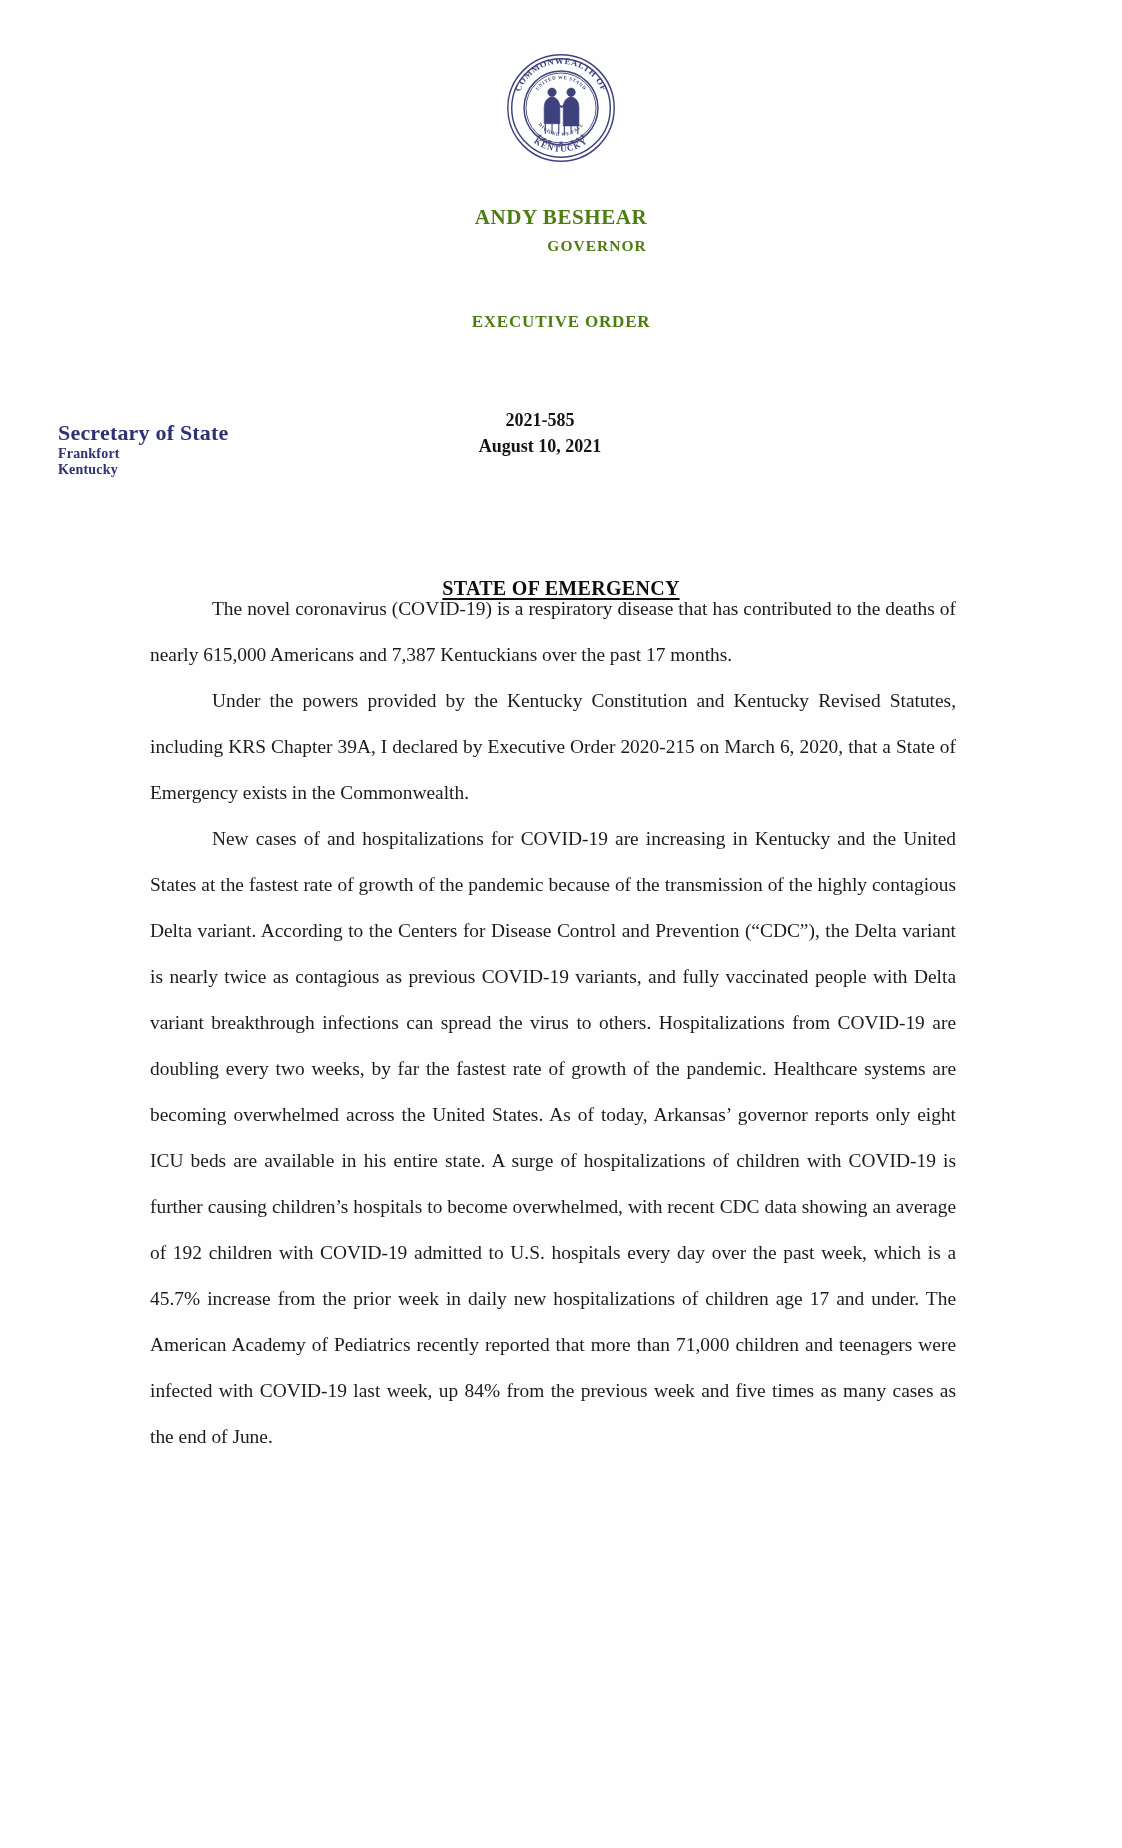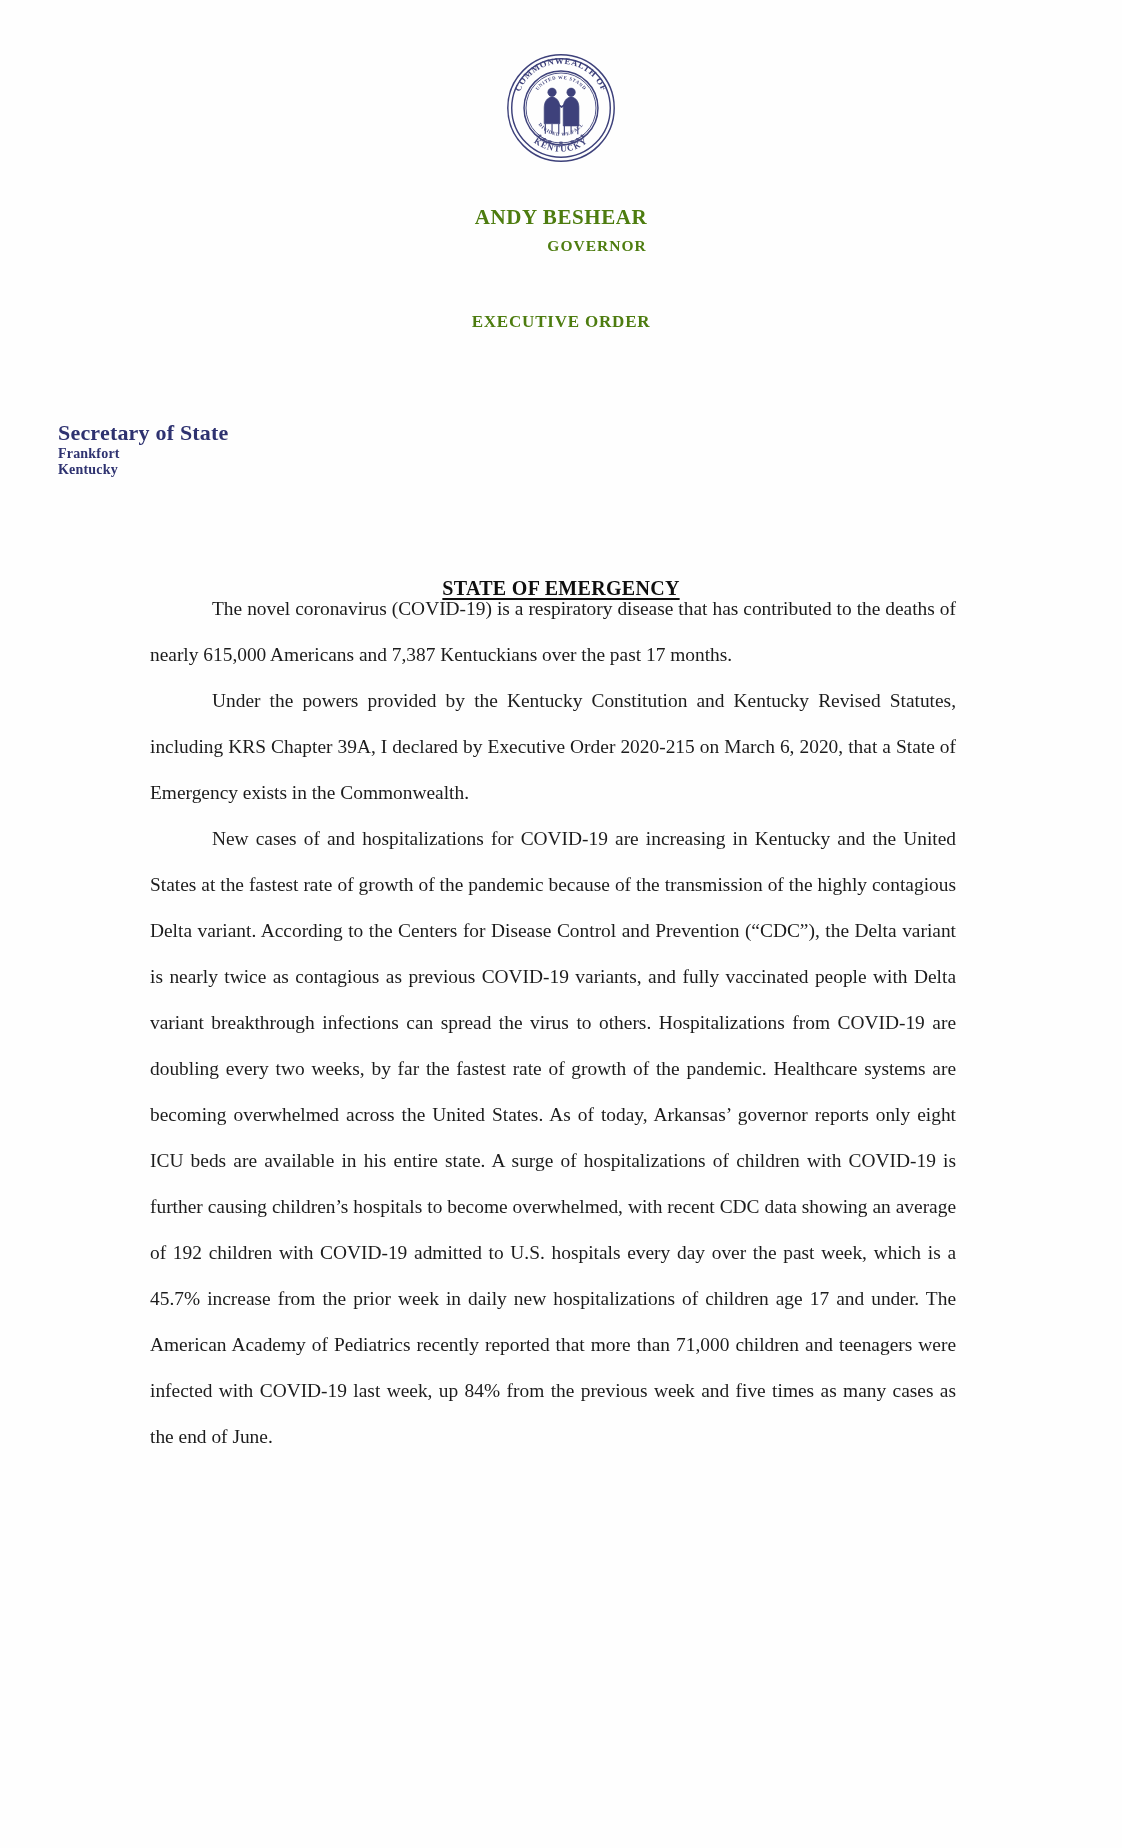--- a/index.html
+++ b/index.html
@@ -198,20 +198,24 @@
   <div class="hdr hdr-name">ANDY BESHEAR</div>
   <div class="hdr hdr-role">GOVERNOR</div>
   <div class="hdr hdr-eo">EXECUTIVE ORDER</div>
 
   <div class="stamp">
     <div class="stamp-title">Secretary of State</div>
     <div class="stamp-line">Frankfort</div>
     <div class="stamp-line">Kentucky</div>
   </div>
 
+  <div class="ordermeta">
+    <div>2021-585</div>
+    <div>August 10, 2021</div>
+  </div>
 
   <div class="section-heading">
     <span>STATE OF EMERGENCY</span>
   </div>
 
   <div class="body-text">
     <p>The novel coronavirus (COVID-19) is a respiratory disease that has contributed to the deaths of nearly 615,000 Americans and 7,387 Kentuckians over the past 17 months.</p>
     <p>Under the powers provided by the Kentucky Constitution and Kentucky Revised Statutes, including KRS Chapter 39A, I declared by Executive Order 2020-215 on March 6, 2020, that a State of Emergency exists in the Commonwealth.</p>
     <p>New cases of and hospitalizations for COVID-19 are increasing in Kentucky and the United States at the fastest rate of growth of the pandemic because of the transmission of the highly contagious Delta variant. According to the Centers for Disease Control and Prevention (“CDC”), the Delta variant is nearly twice as contagious as previous COVID-19 variants, and fully vaccinated people with Delta variant breakthrough infections can spread the virus to others. Hospitalizations from COVID-19 are doubling every two weeks, by far the fastest rate of growth of the pandemic. Healthcare systems are becoming overwhelmed across the United States. As of today, Arkansas’ governor reports only eight ICU beds are available in his entire state. A surge of hospitalizations of children with COVID-19 is further causing children’s hospitals to become overwhelmed, with recent CDC data showing an average of 192 children with COVID-19 admitted to U.S. hospitals every day over the past week, which is a 45.7% increase from the prior week in daily new hospitalizations of children age 17 and under. The American Academy of Pediatrics recently reported that more than 71,000 children and teenagers were infected with COVID-19 last week, up 84% from the previous week and five times as many cases as the end of June.</p>
   </div>

